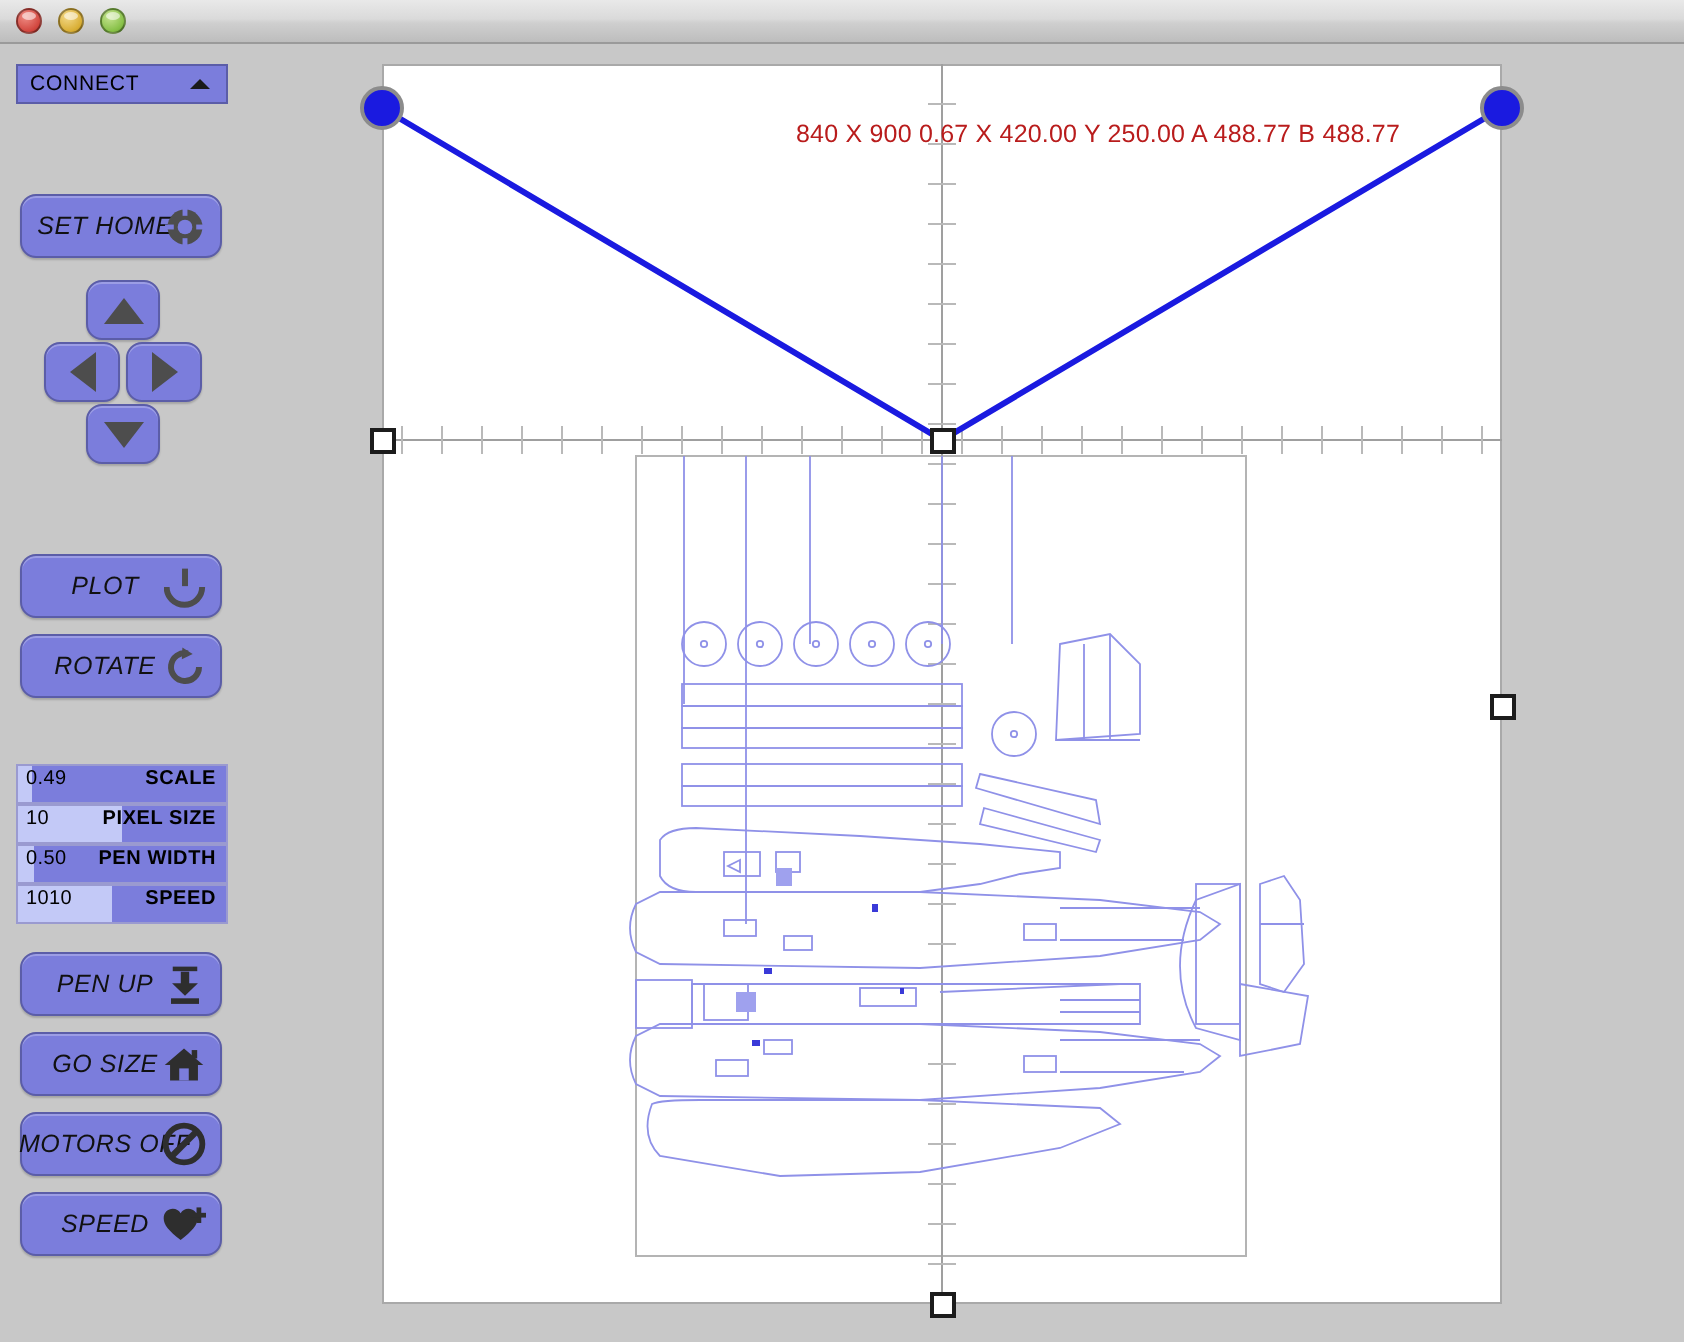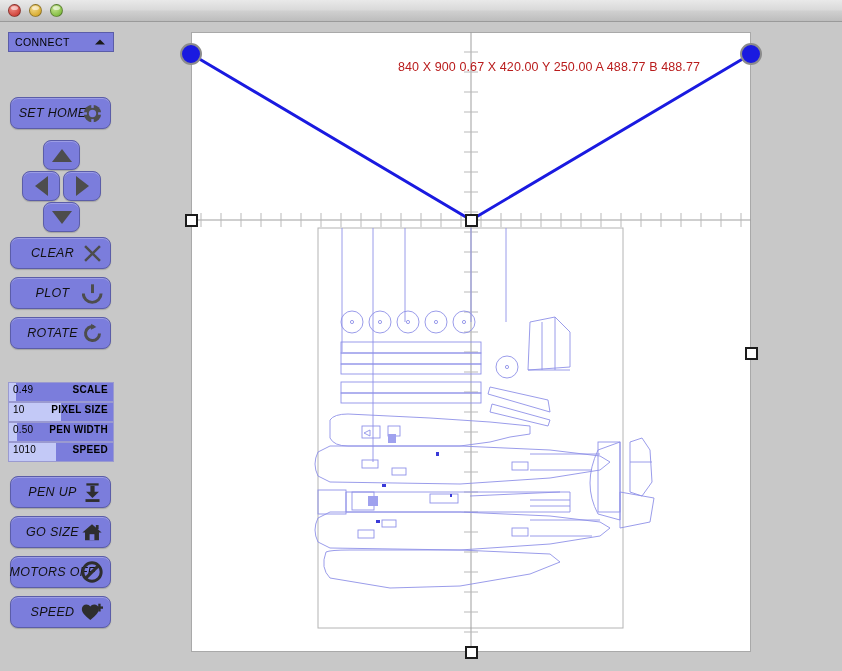--- a/index.html
+++ b/index.html
@@ -240,28 +240,20 @@
         <span class="tri l"></span>
       </div>
       <div class="dbtn right">
         <span class="tri r"></span>
       </div>
       <div class="dbtn down">
         <span class="tri d"></span>
       </div>
     </div>
 
-    <div class="btn wide-label" style="top:215px">
-      <span class="lbl">CLEAR</span>
-      <span class="ico">
-        <svg width="21" height="21" viewBox="0 0 24 24">
-          <path d="M4.5 2.5 L12 10 L19.5 2.5 L21.5 4.5 L14 12 L21.5 19.5 L19.5 21.5 L12 14 L4.5 21.5 L2.5 19.5 L10 12 L2.5 4.5 Z" fill="#4d4d4d"></path>
-        </svg>
-      </span>
-    </div>
 
     <div class="btn wide-label" style="top:255px">
       <span class="lbl">PLOT</span>
       <span class="ico">
         <svg width="21" height="21" viewBox="0 0 24 24">
           <path d="M12 1.5 A10 10 0 1 0 12 21.8" fill="none" stroke="#4d4d4d" stroke-width="3.4" transform="rotate(-90 12 12)"></path>
           <rect x="10.3" y="1.5" width="3.4" height="10" fill="#4d4d4d"></rect>
         </svg>
       </span>
     </div>

